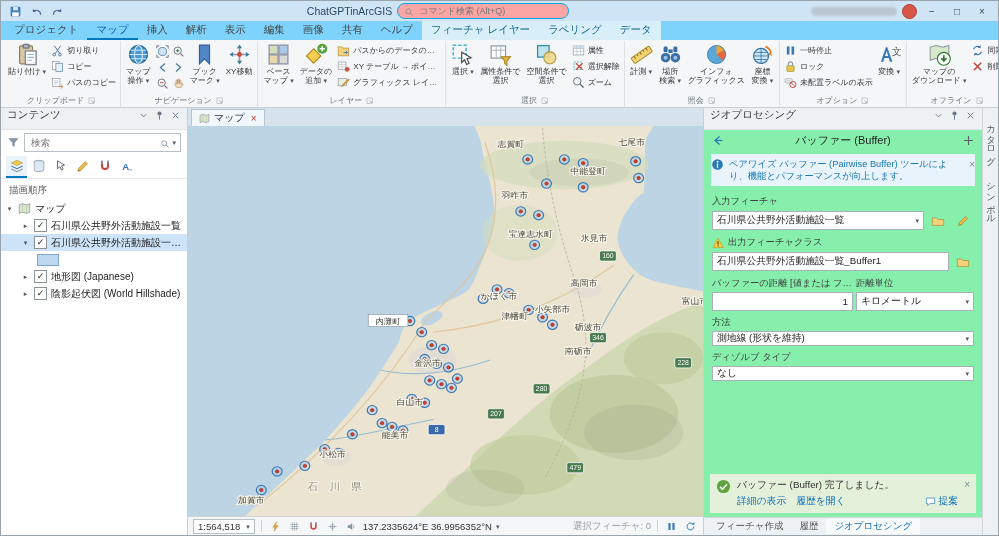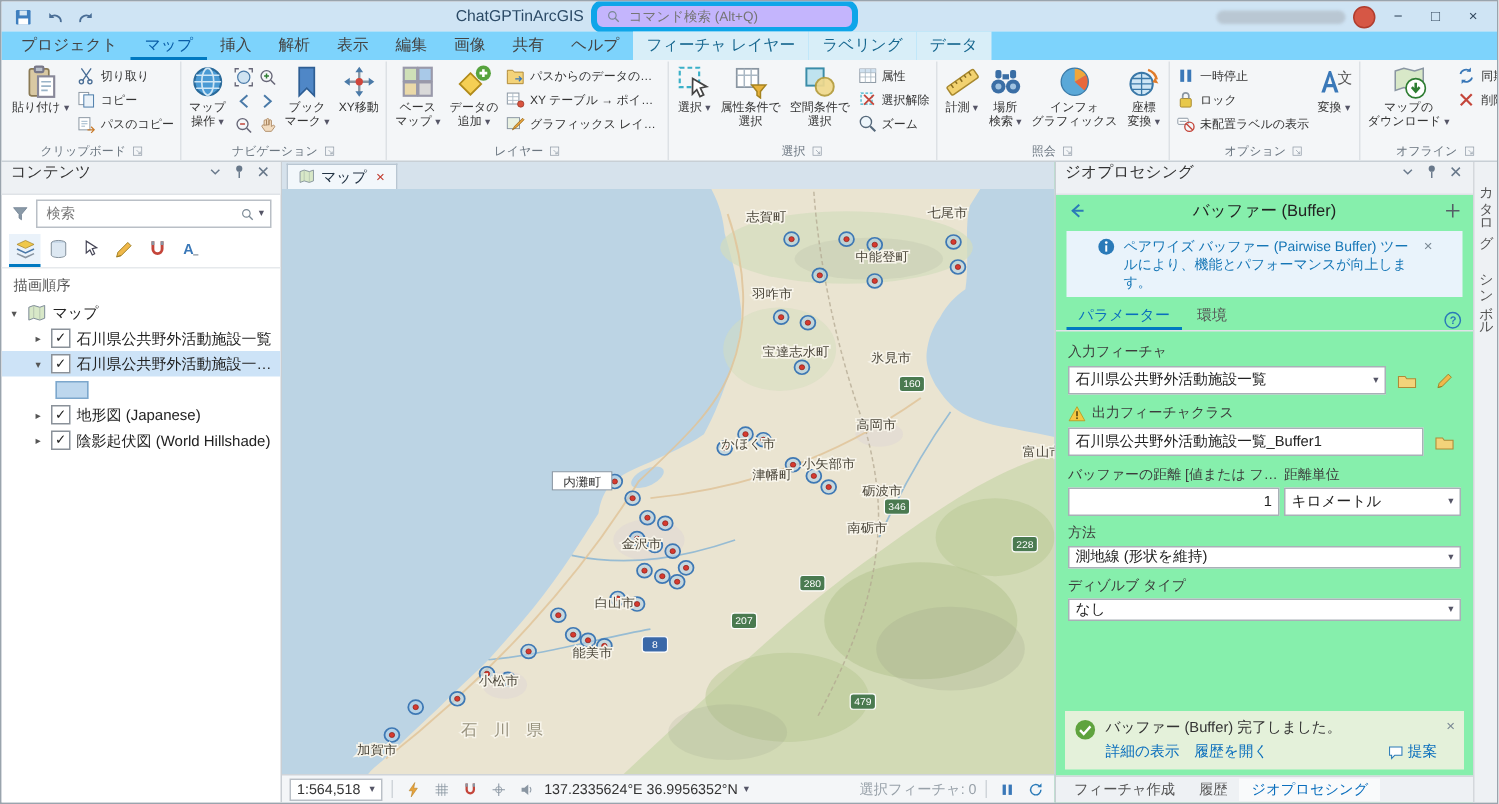--- a/index.html
+++ b/index.html
@@ -8,21 +8,21 @@
        border:1px solid #9aa4ad;box-sizing:border-box;}
   .ic{display:inline-block;vertical-align:middle;flex:none;}
   .caret{font-size:7px;color:#556;line-height:1;}
   .sep{width:1px;height:12px;background:#d0d5da;margin:0 2px;flex:none;}
 
   
   .titlebar{height:20px;background:#cfe4f4;display:flex;align-items:center;gap:5px;padding:0 6px;flex:none;}
   .tb-ic{width:16px;height:16px;display:flex;align-items:center;justify-content:center;}
   .tb-spacer{flex:1;}
   .tb-title{font-size:10.5px;color:#2b4a66;}
-  .tb-search{width:158px;height:14px;background:#c4b5fd;border:4px solid #0ea5e9;border-radius:8px;
+  .tb-search{width:158px;height:14px;background:#fca5a5;border:1px solid #0ea5e9;border-radius:8px;
              display:flex;align-items:center;gap:3px;padding:0 6px;}
   .tb-search input{border:none;outline:none;flex:1;font-size:9px;color:#444;background:transparent;min-width:0;
                    font-family:"Liberation Sans",sans-serif;}
   .tb-redacted{width:86px;height:9px;border-radius:5px;background:#b9c7d3;filter:blur(1px);}
   .tb-avatar{width:13px;height:13px;border-radius:50%;background:#d65745;border:1px solid #b03d2e;}
   .tb-win{width:20px;text-align:center;font-size:10px;color:#34495e;cursor:default;}
 
   
   .ribbon-tabs{height:19px;background:#7dd3fc;display:flex;align-items:flex-end;padding-left:4px;flex:none;}
   .rtab{padding:2px 9px 1px;font-size:10.5px;color:#444;border-bottom:2px solid transparent;white-space:nowrap;}
@@ -88,21 +88,21 @@
               gap:4px;padding:0 5px;font-size:9.5px;color:#333;flex:none;}
   .scale-box{border:1px solid #b9bfc6;background:#fff;height:13px;display:flex;align-items:center;gap:6px;padding:0 4px;}
   .ms-spacer{flex:1;}
   .ms-dim{color:#98a1a9;}
   .ms-ic{display:flex;align-items:center;justify-content:center;width:15px;}
 
   
   .right-panel{width:278px;background:#86efac;border-left:1px solid #c9ced3;display:flex;flex-direction:column;flex:none;}
   .tool-title-row{height:21px;display:flex;align-items:center;padding:0 7px;flex:none;}
   .tool-title{flex:1;text-align:center;font-size:11px;color:#222;}
-  .info-banner{margin:3px 7px 2px;background:#e9f3fb;display:flex;gap:5px;padding:4px 20px;font-size:9.3px;
+  .info-banner{margin:3px 7px 2px;background:#e9f3fb;display:flex;gap:5px;padding:4px 0;font-size:9.3px;
                color:#1576b6;line-height:1.3;flex:none;}
   .ib-text{flex:1;}
   .ib-close{color:#7a8894;font-size:10px;}
   .param-tabs{display:flex;align-items:flex-end;gap:2px;padding:0 7px;border-bottom:1px solid #dfe3e7;height:20px;flex:none;}
   .ptab{padding:2px 8px 1px;font-size:10px;color:#555;border-bottom:2px solid transparent;}
   .ptab.active{color:#0a6ebd;border-bottom-color:#0079c1;}
   .ptab-help{margin-left:auto;display:flex;align-items:center;}
   .gp-form{padding:2px 8px 0;display:flex;flex-direction:column;flex:none;}
   .f-label{font-size:9.3px;color:#3c3c3c;margin:5px 0 2px;white-space:nowrap;overflow:hidden;text-overflow:ellipsis;}
   .warn-row{display:flex;align-items:center;gap:4px;}
@@ -997,30 +997,20 @@
       </div>
       <div class="info-banner">
         <span><svg width="13" height="13" viewBox="0 0 16 16" class="ic" aria-hidden="true">
               <circle cx="8" cy="8" r="6.5" fill="#2a7ab8"></circle>
               <rect x="7.2" y="6.8" width="1.6" height="5.2" fill="#fff"></rect>
               <circle cx="8" cy="4.6" r="1.1" fill="#fff"></circle>
             </svg></span>
         <span class="ib-text">ペアワイズ バッファー (Pairwise Buffer) ツールにより、機能とパフォーマンスが向上します。</span>
         <span class="ib-close">×</span>
       </div>
-      <div class="param-tabs">
-        <span class="ptab active">パラメーター</span>
-        <span class="ptab">環境</span>
-        <span class="ptab-help">
-            <svg width="13" height="13" viewBox="0 0 16 16" class="ic" aria-hidden="true">
-              <circle cx="8" cy="8" r="6.3" fill="none" stroke="#2a7ab8" stroke-width="1.2"></circle>
-              <text x="5.6" y="11" font-size="9" fill="#2a7ab8" font-weight="bold">?</text>
-            </svg>
-          </span>
-      </div>
       <div class="gp-form">
         <div class="f-label">入力フィーチャ</div>
         <div class="control-row">
           <div class="combo">
             <span class="combo-val">石川県公共野外活動施設一覧</span>
               <span class="caret">▾</span>
           </div>
           <span class="icon-btn">
               <svg width="14" height="14" viewBox="0 0 16 16" class="ic" aria-hidden="true">
                 <path d="M1.5 13V4.5h5l1.3 1.8h6.7V13z" fill="#f3d37a" stroke="#b08a36" stroke-width="0.8"></path>

